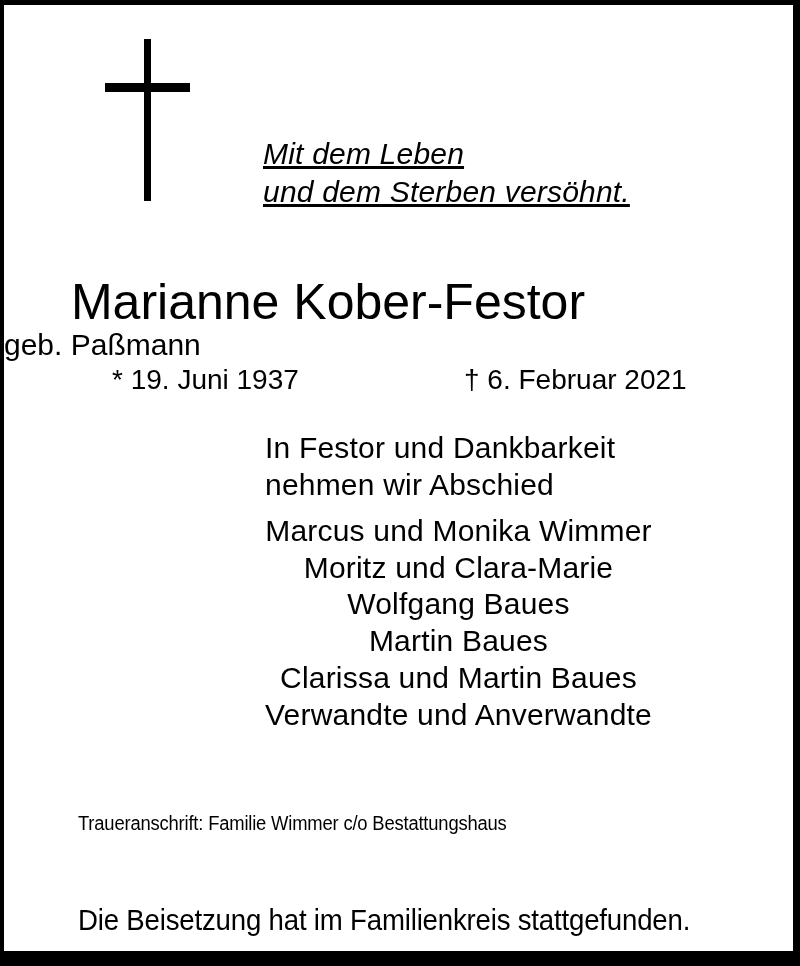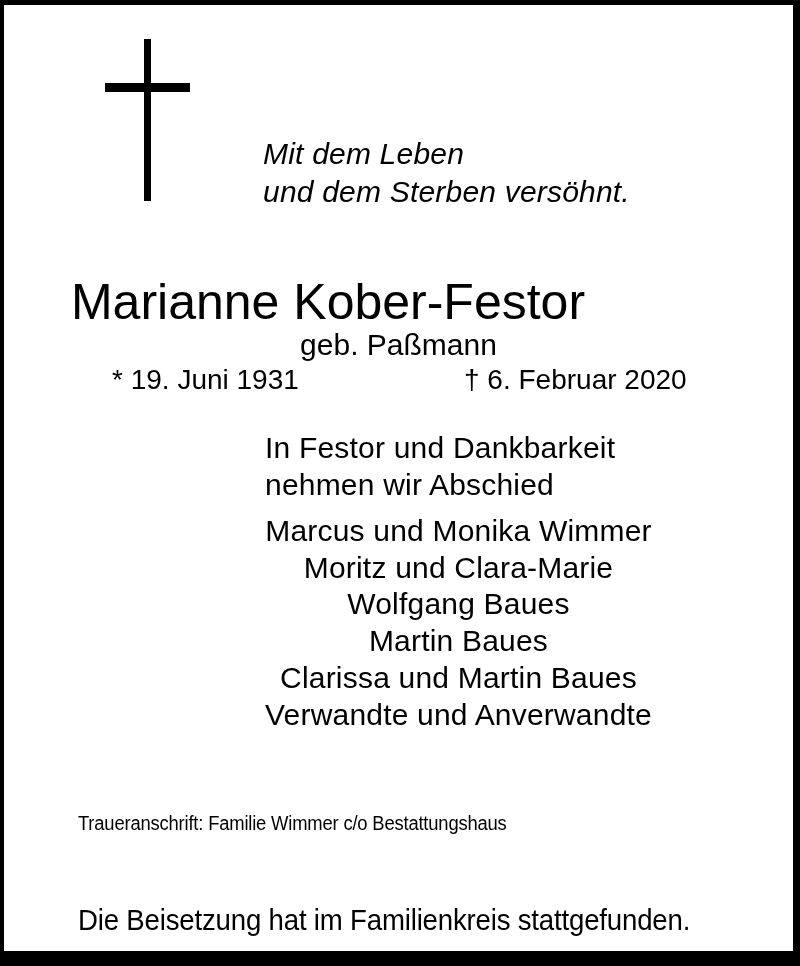--- a/index.html
+++ b/index.html
@@ -30,31 +30,32 @@
   .cross .h-bar {
     position: absolute; left: 0; top: 44px;
     width: 85px; height: 9px; background: #000;
   }
 
   .motto {
     position: absolute; left: 259px; top: 130px;
     font-size: 30px; font-style: italic;
     line-height: 38px; white-space: nowrap;
     letter-spacing: 0.2px;
+    text-decoration: underline;
   }
 
   .deceased-name {
     position: absolute; left: 0; top: 272px; width: 648px;
     margin: 0; text-align: center;
     font-size: 50px; font-weight: normal; line-height: 50px;
     letter-spacing: 0px; white-space: nowrap;
   }
   .maiden-name {
     position: absolute; left: 0; top: 325px; width: 789px;
-    text-align: center; font-size: 30px; line-height: 30px;
+    font-size: 30px; line-height: 30px;
   }
   .life-dates {
     position: absolute; left: 0; top: 361px; width: 789px;
     font-size: 28px; line-height: 28px; white-space: nowrap;
   }
   .birth-date { position: absolute; left: 108px; }
   .death-date { position: absolute; left: 460px; }
 
   .farewell {
     position: absolute; left: 261px; top: 424px;
@@ -95,22 +96,22 @@
   <div class="motto">
     <div>Mit dem Leben</div>
     <div>und dem Sterben versöhnt.</div>
   </div>
 
   <h1 class="deceased-name">Marianne Kober-Festor</h1>
 
   <div class="maiden-name">geb. Paßmann</div>
 
   <div class="life-dates">
-    <span class="birth-date">* 19. Juni 1931</span>
-    <span class="death-date">† 6. Februar 2020</span>
+    <span class="birth-date">* 19. Juni 1937</span>
+    <span class="death-date">† 6. Februar 2021</span>
   </div>
 
   <div class="farewell">
     <div>In Festor und Dankbarkeit</div>
     <div>nehmen wir Abschied</div>
   </div>
 
   <div class="mourners">
     <div>Marcus und Monika Wimmer</div>
     <div>Moritz und Clara-Marie</div>

